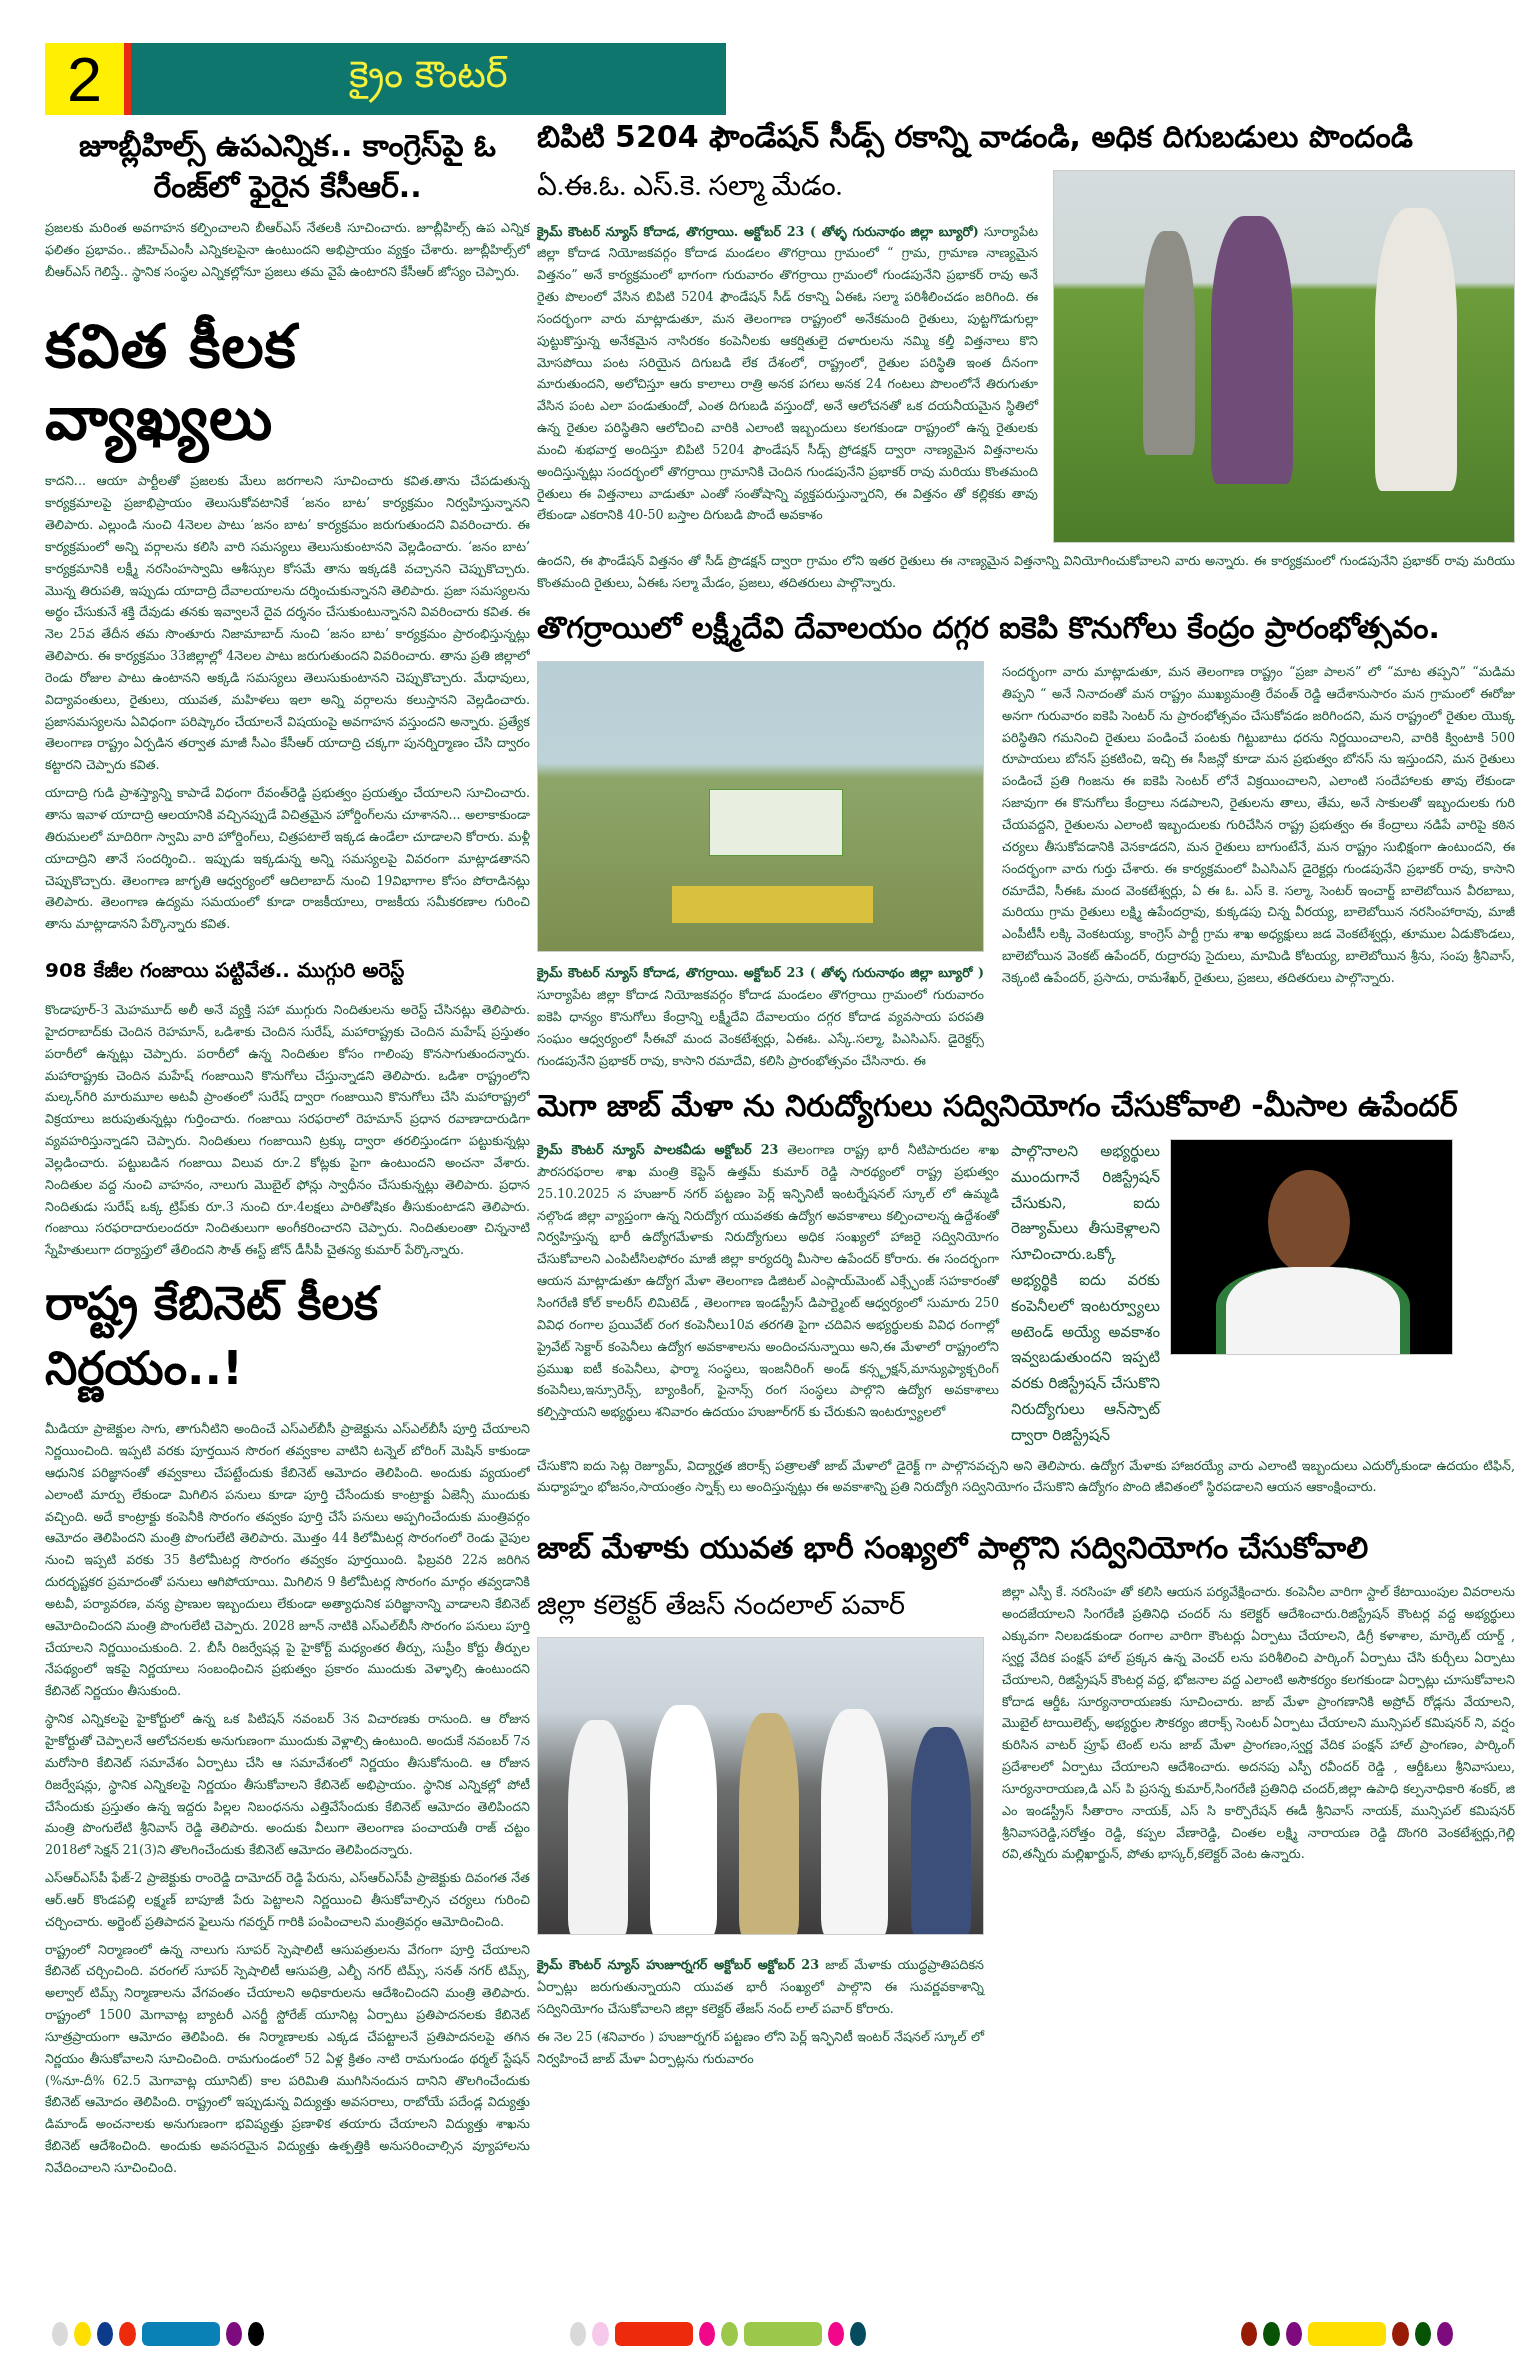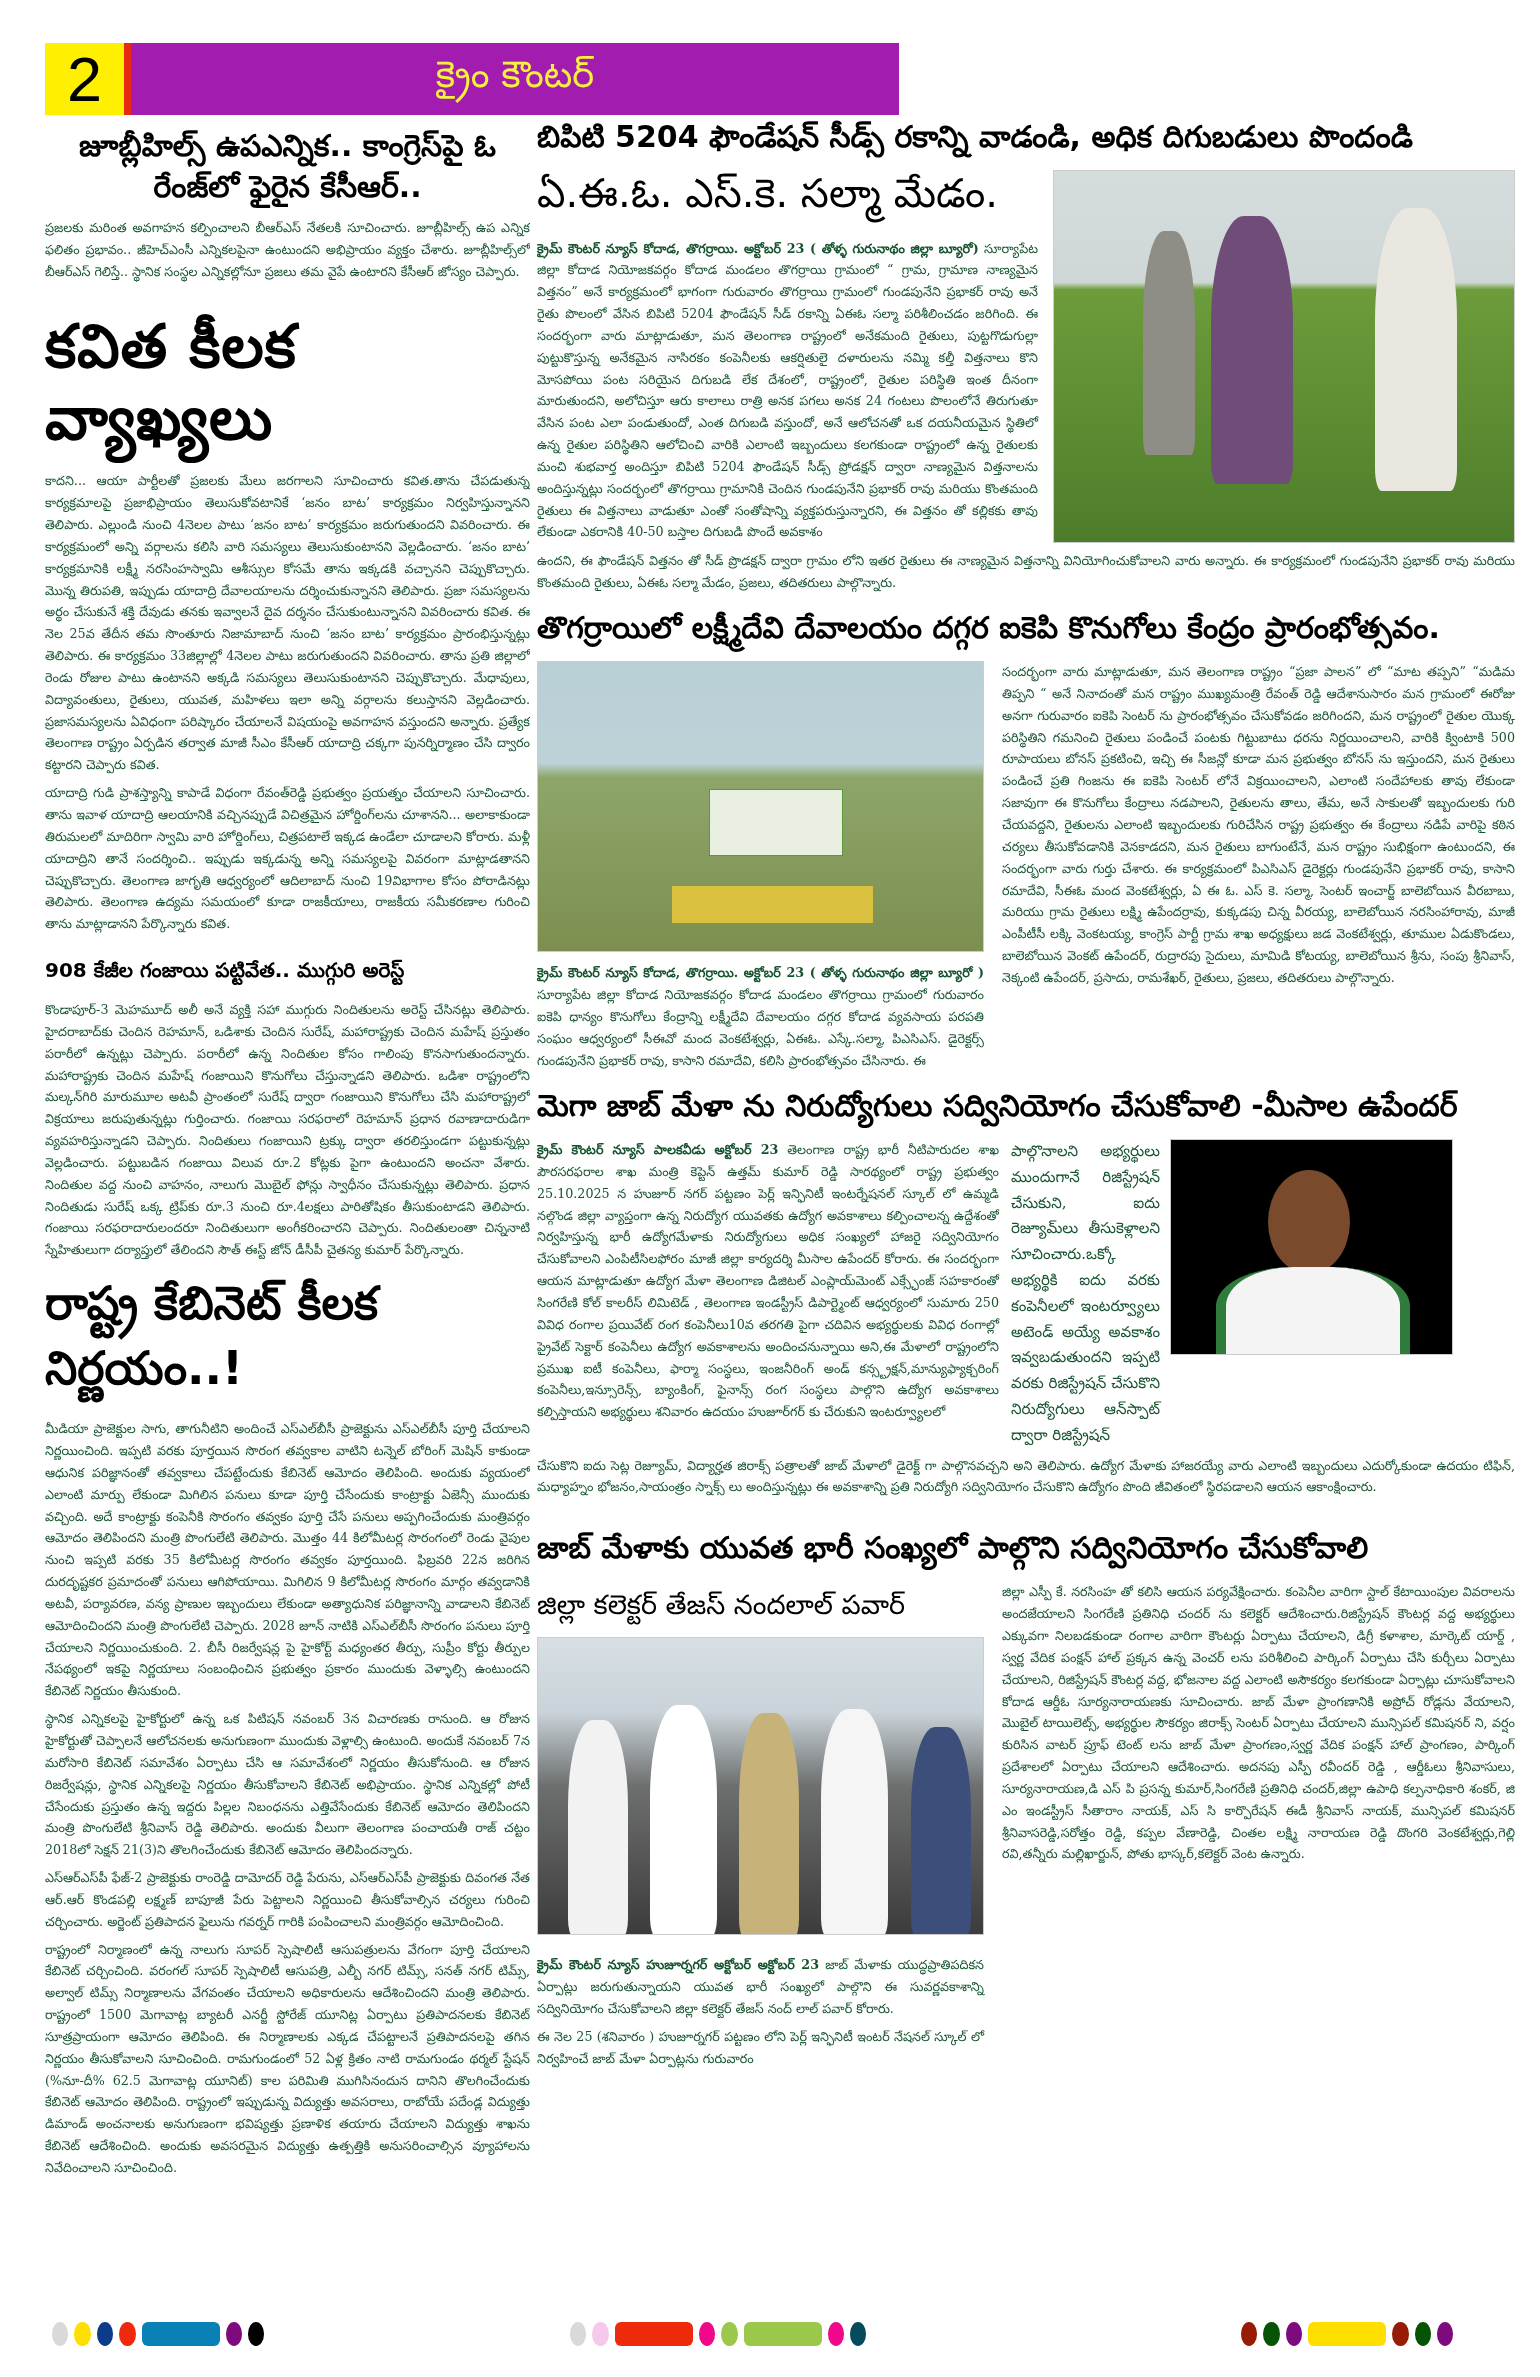--- a/index.html
+++ b/index.html
@@ -2,35 +2,35 @@
 <html style="font-size:12px"><head>
 <meta charset="utf-8">
 <style>
   * { box-sizing: border-box; margin: 0; padding: 0; }
   html, body { width: 1541px; height: 2377px; background: #ffffff; overflow: hidden; }
   body { position: relative; font-family: "DejaVu Serif", serif; color: #111; }
 
   .masthead { position: absolute; left: 45px; top: 43px; width: 1470px; height: 72px; display: flex; }
   .page-no { width: 86px; background: #ffef00; display: flex; align-items: center; justify-content: center;
     font-family: "Liberation Sans", sans-serif; font-size: 63px; color: #000; border-right: 7.5px solid #e92a12; }
-  .brand { width: 768px; background: #a21caf; display: flex; align-items: center; justify-content: center;
+  .brand { width: 595px; background: #0f766e; display: flex; align-items: center; justify-content: center;
     font-family: "DejaVu Sans", sans-serif; font-size: 37px; color: #f7f13c; }
   .date { flex: 1; background: #ee2a0d; display: flex; align-items: center; justify-content: center;
     font-family: "DejaVu Sans", sans-serif; font-size: 36px; color: #fff; }
 
   .col-left { position: absolute; left: 45px; top: 123px; width: 485px; }
   .col-right { position: absolute; left: 537px; top: 114px; width: 978px; }
 
   h1, h2, h3 { font-family: "DejaVu Sans", sans-serif; color: #000000; font-weight: bold; }
   .hl-a { font-size: 30px; text-align: center; line-height: 1.35; margin: 3px 0 10.4px; }
   .hl-big { font-size: 60px; line-height: 1.2; margin: 21px 0 16.4px; letter-spacing: 0.7px; }
   .hl-mid { font-size: 20px; margin: 17px 0 12px; }
   .hl-cab { font-size: 46px; margin: 9px 0 12px; }
   .hl-right { font-size: 30px; margin: 4.5px 0 9px; }
-  .hl-sub { font-size: 40px; font-weight: normal; margin: 6px 0 12px; }
+  .hl-sub { font-size: 28px; font-weight: normal; margin: 6px 0 12px; font-family: Liberation Serif, serif; }
   .hl-sub2 { font-size: 27px; font-weight: normal; margin: 7.5px 0 10.4px; }
 
   p.body { font-size: 12.7px; line-height: 1.72; text-align: justify; color: #14532d; margin-bottom: 6px; }
   p.body b { font-weight: bold; }
 
   .section { position: relative; overflow: hidden; }
   .photo { background: #6f8f4c; position: relative; overflow: hidden; border: 0.7px solid #ccc; }
   .photo.field { background: linear-gradient(180deg, #d4dcde 0%, #cfd8d6 30%, #6d9c3b 32%, #4d7d2a 100%); }
   .photo.ground { background: linear-gradient(180deg, #b9cfd6 0%, #bdd3d8 35%, #8ea56a 40%, #7c8f4f 100%); }
   .photo.portrait { background: #000; }

